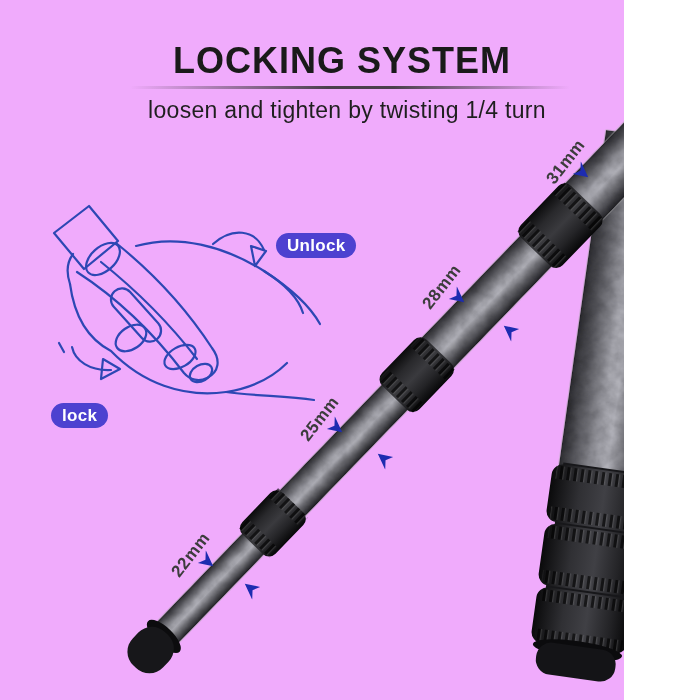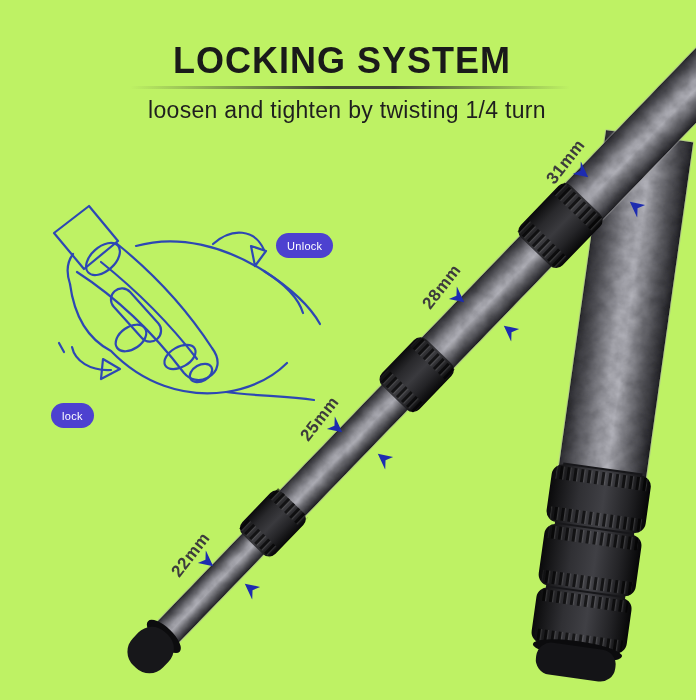--- a/index.html
+++ b/index.html
@@ -1,27 +1,27 @@
 <!DOCTYPE html>
 <html style="--arrow-blue: #1d2cb0; --pill-indigo: #4d41d0; --sketch-blue: #2d47b4; --title-black: #1a1a1a;"><head>
 <meta charset="utf-8">
 <style>
   html,body{margin:0;padding:0;}
   body{width:700px;height:700px;background:#ffffff;font-family:"Liberation Sans",sans-serif;overflow:hidden;}
-  .stage{position:relative;width:696px;height:700px;background:#bef264;overflow:hidden;}
+  .stage{position:relative;width:624px;height:700px;background:#f0abfc;overflow:hidden;}
   .hdr{position:absolute;left:0;top:0;width:700px;z-index:3;}
   .title{position:absolute;left:0;top:40px;width:684px;text-align:center;
          font-weight:bold;font-size:36px;letter-spacing:1px;color:var(--title-black);}
   .divider{position:absolute;left:130px;top:86px;width:440px;height:2.5px;
          background:linear-gradient(90deg,rgba(60,60,60,0) 0%,rgba(45,45,45,.85) 45%,rgba(45,45,45,.85) 60%,rgba(60,60,60,0) 100%);}
   .subtitle{position:absolute;left:0;top:97px;width:694px;text-align:center;
          font-size:23px;font-weight:500;color:#1f1f1f;letter-spacing:.3px;}
   svg.art{position:absolute;left:0;top:0;z-index:1;}
   .pill{position:absolute;z-index:4;display:flex;align-items:center;justify-content:center;
-        background:var(--pill-indigo);color:#fff;font-weight:normal;font-size:11px;
+        background:var(--pill-indigo);color:#fff;font-weight:bold;font-size:17px;
         height:25px;padding:0 11px;border-radius:13px;letter-spacing:.3px;}
   .size-label{position:absolute;z-index:4;font-weight:600;font-size:17px;color:#3c3c3c;
         letter-spacing:.5px;transform:translate(-50%,-50%) rotate(-52deg);white-space:nowrap;}
   .twist-arrow{position:absolute;z-index:4;width:17px;height:17px;display:block;}
   .twist-arrow svg{display:block;width:17px;height:17px;}
 </style>
 </head>
 <body>
 
 <div class="stage">

